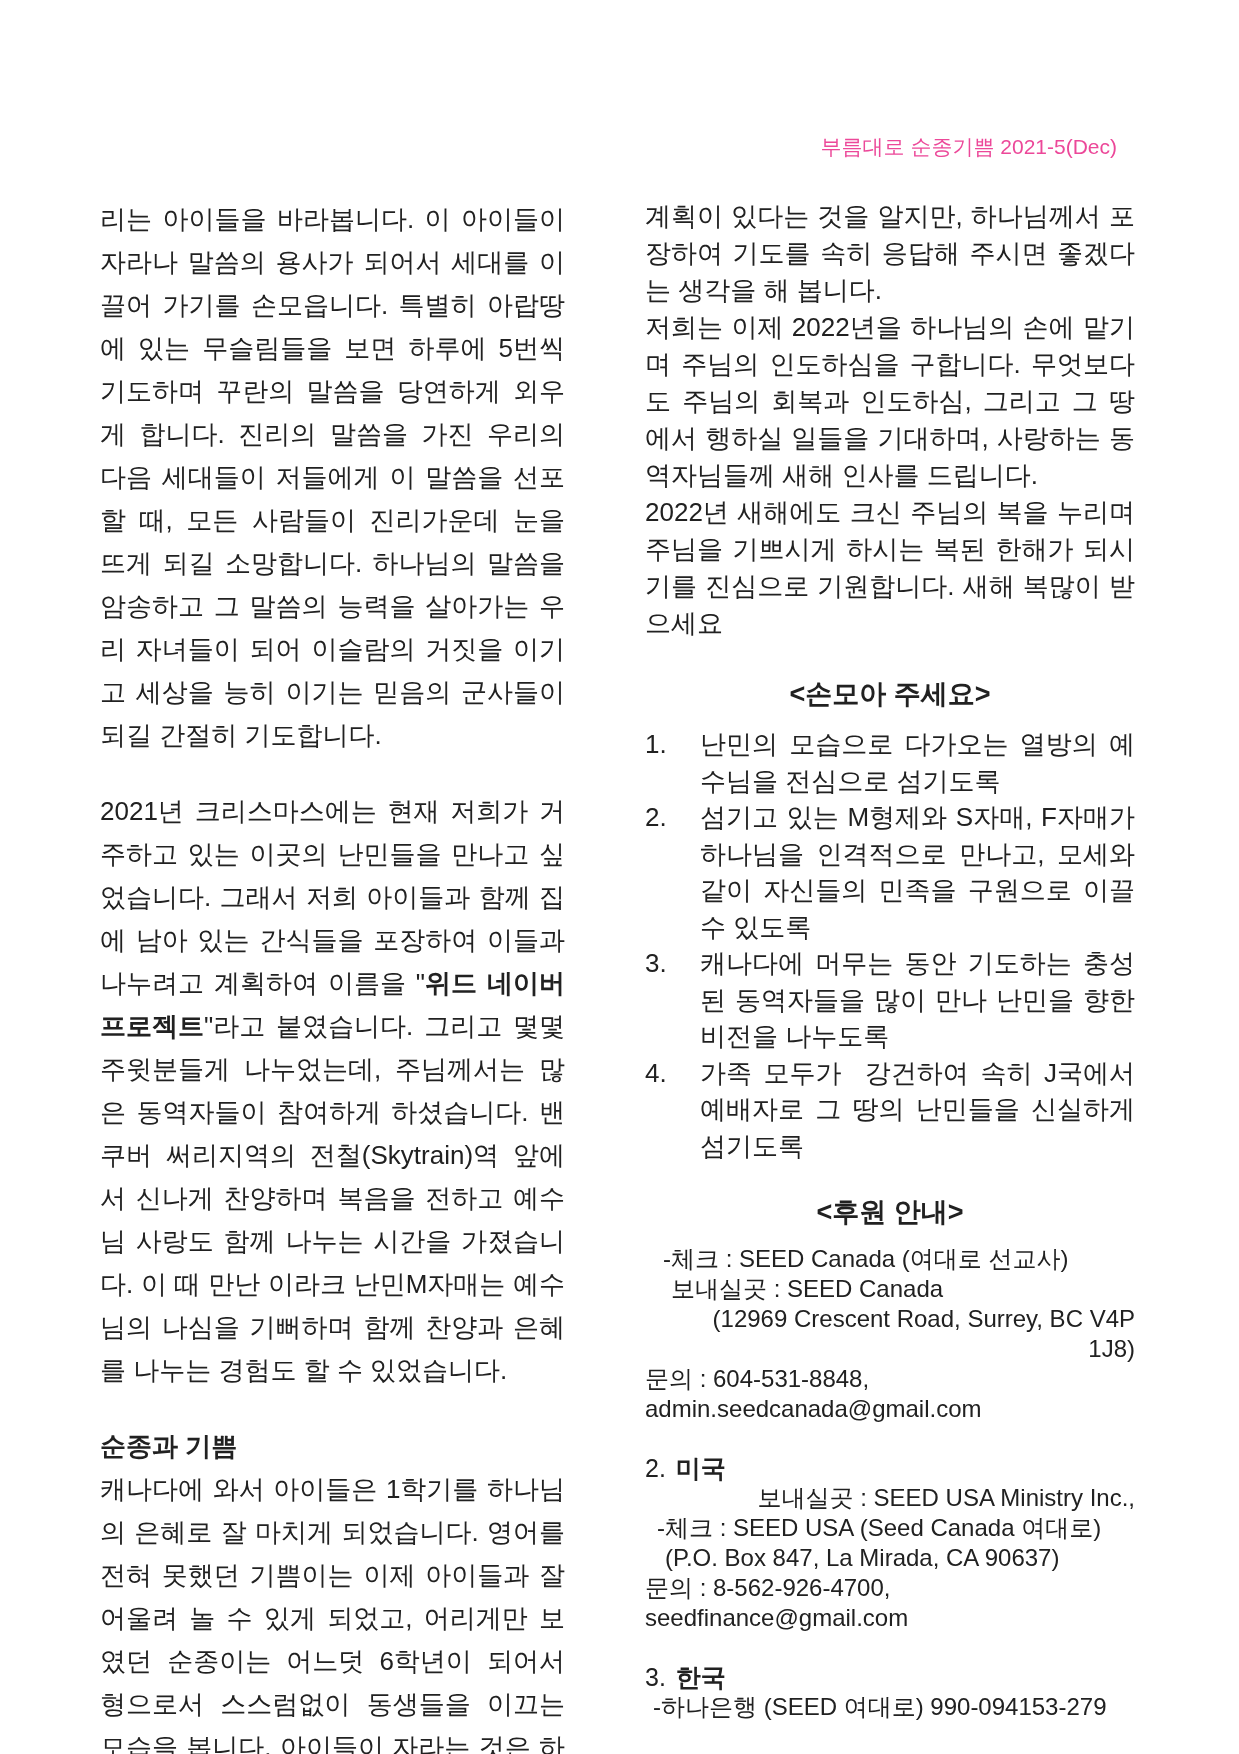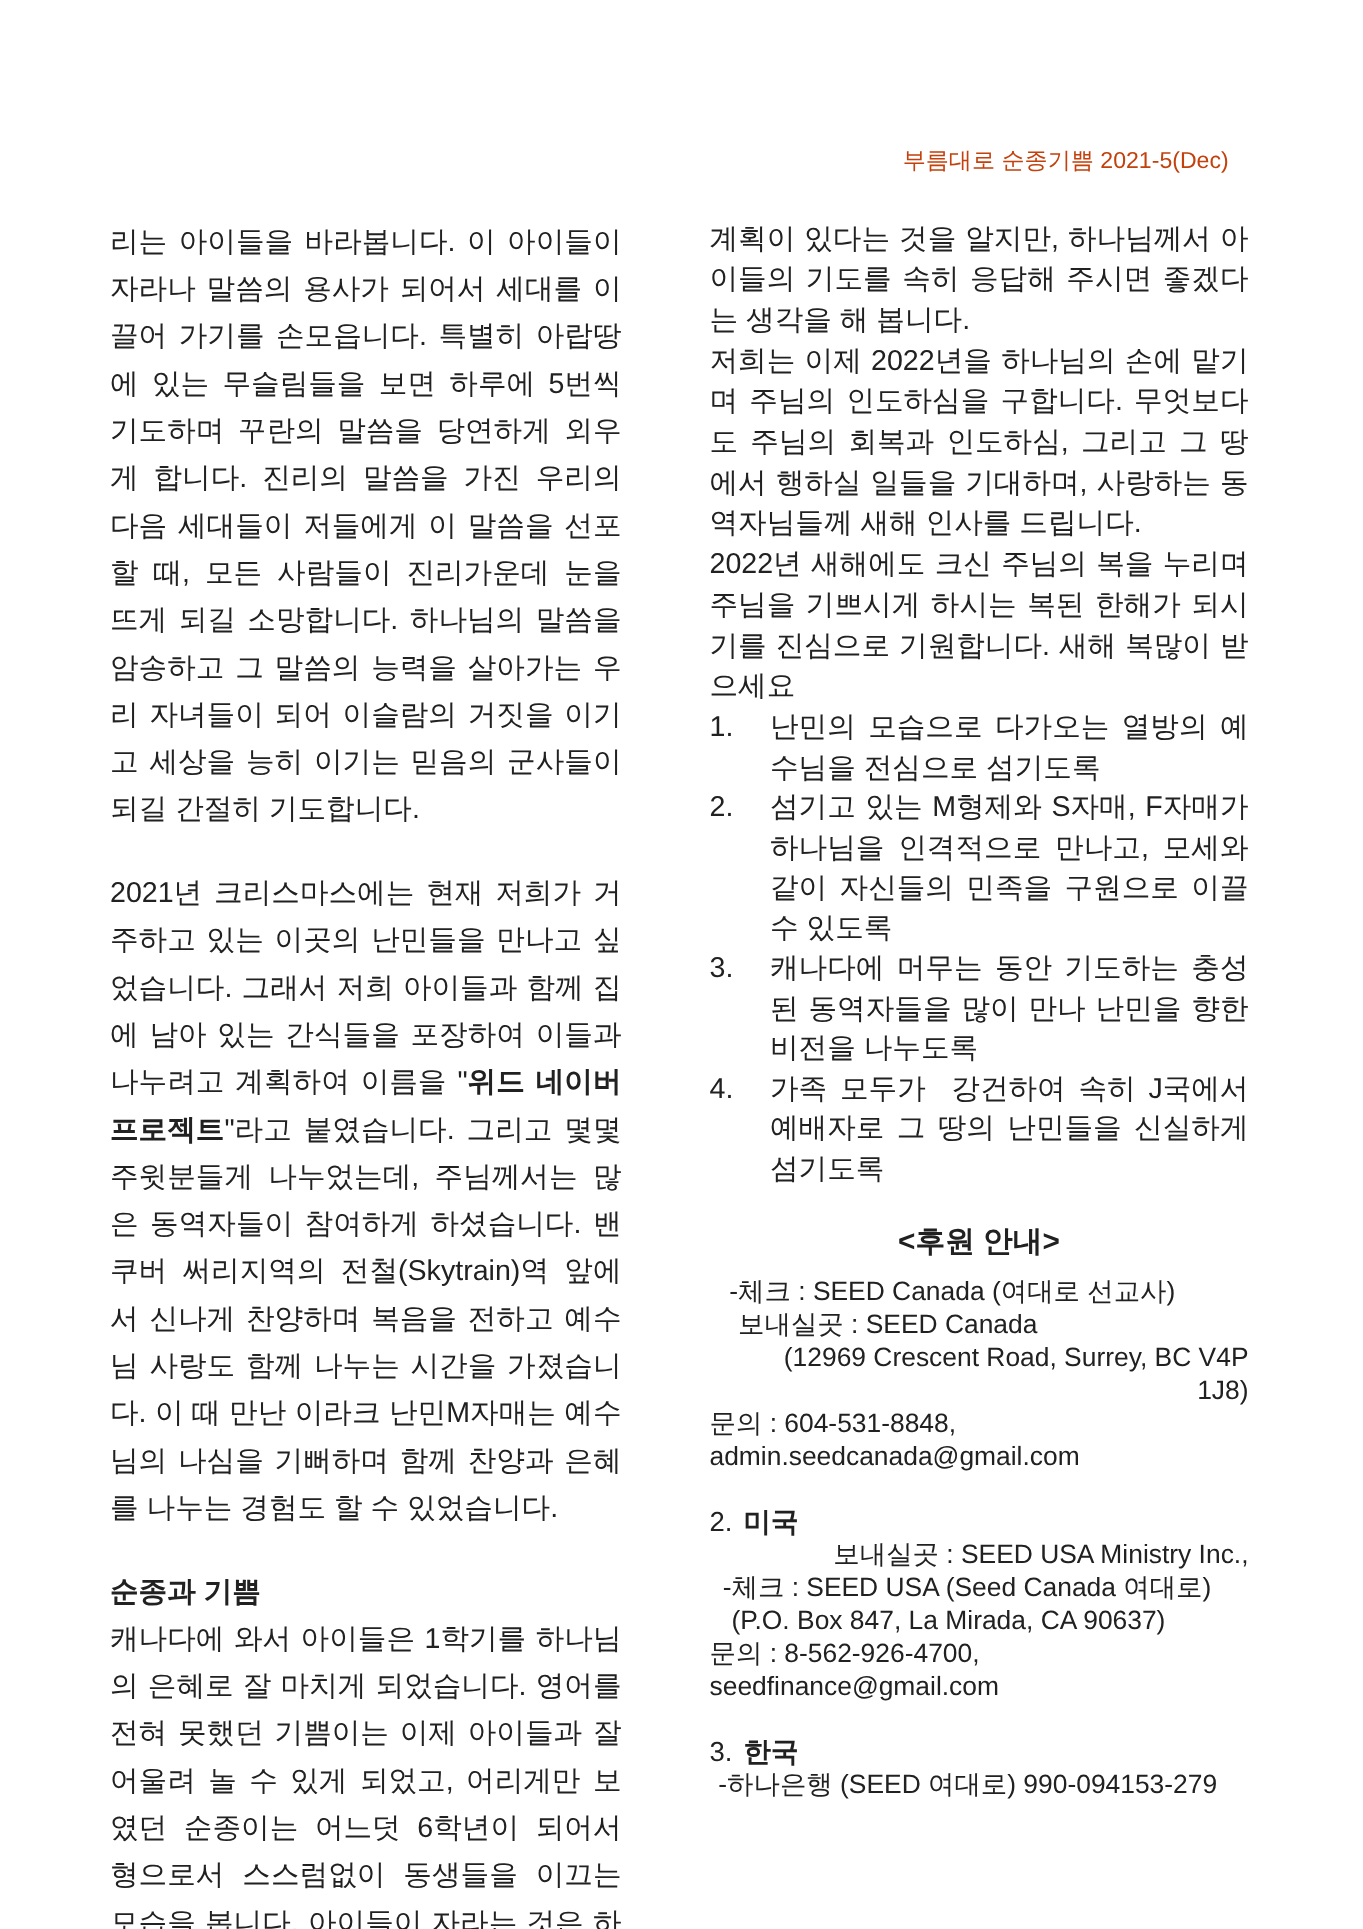--- a/index.html
+++ b/index.html
@@ -19,21 +19,21 @@
     overflow: hidden;
   }
   .header {
     position: absolute;
     top: 133px;
     left: 100px;
     right: 122px;
     text-align: right;
     font-size: 21px;
     line-height: 28px;
-    color: #c2410c;
+    color: #ec4899;
   }
   .columns {
     position: absolute;
     top: 198px;
     left: 100px;
     width: 1035px;
     display: flex;
     gap: 80px;
   }
   .col-left  { width: 465px; flex: 0 0 465px; }
@@ -118,24 +118,25 @@
       <p class="body-p">리는 아이들을 바라봅니다. 이 아이들이 자라나 말씀의 용사가 되어서 세대를 이끌어 가기를 손모읍니다. 특별히 아랍땅에 있는 무슬림들을 보면 하루에 5번씩 기도하며 꾸란의 말씀을 당연하게 외우게 합니다. 진리의 말씀을 가진 우리의 다음 세대들이 저들에게 이 말씀을 선포할 때, 모든 사람들이 진리가운데 눈을 뜨게 되길 소망합니다. 하나님의 말씀을 암송하고 그 말씀의 능력을 살아가는 우리 자녀들이 되어 이슬람의 거짓을 이기고 세상을 능히 이기는 믿음의 군사들이 되길 간절히 기도합니다.</p>
 
       <p class="body-p"><span>2021년 크리스마스에는 현재 저희가 거주하고 있는 이곳의 난민들을 만나고 싶었습니다. 그래서 저희 아이들과 함께 집에 남아 있는 간식들을 포장하여 이들과 나누려고 계획하여 이름을 "</span><span class="bold">위드 네이버 프로젝트</span><span>"라고 붙였습니다. 그리고 몇몇 주윗분들게 나누었는데, 주님께서는 많은 동역자들이 참여하게 하셨습니다. 밴쿠버 써리지역의 전철(Skytrain)역 앞에서 신나게 찬양하며 복음을 전하고 예수님 사랑도 함께 나누는 시간을 가졌습니다. 이 때 만난 이라크 난민M자매는 예수님의 나심을 기뻐하며 함께 찬양과 은혜를 나누는 경험도 할 수 있었습니다.</span></p>
 
       <div class="subheading">순종과 기쁨</div>
 
       <p class="body-p last">캐나다에 와서 아이들은 1학기를 하나님의 은혜로 잘 마치게 되었습니다. 영어를 전혀 못했던 기쁨이는 이제 아이들과 잘 어울려 놀 수 있게 되었고, 어리게만 보였던 순종이는 어느덧 6학년이 되어서 형으로서 스스럼없이 동생들을 이끄는 모습을 봅니다. 아이들이 자라는 것은 하나님의 섭리입니다. 부모를 통해 성장이라는 주님의 일을 보게 하심도 감사드립니다. 매일 가정예배를 드릴 때, 아이들의 기도는 항상 J국에 빨리 돌아가게 해달라고 기도합니다. 예수님이 사셨던 그 땅에서 하나님을 더욱 가깝게 느낄 수 있기에 빨리 가고 싶다는 아이들의 이야기를 들으며, 우리는 저희를 이곳에 머물게 하신 하나님의</p>
     </div>
 
     <div class="col-right">
-      <p class="body-p">계획이 있다는 것을 알지만, 하나님께서 아이들의 기도를 속히 응답해 주시면 좋겠다는 생각을 해 봅니다.</p>
+      <p class="body-p">계획이 있다는 것을 알지만, 하나님께서 포장하여 기도를 속히 응답해 주시면 좋겠다는 생각을 해 봅니다.</p>
       <p class="body-p">저희는 이제 2022년을 하나님의 손에 맡기며 주님의 인도하심을 구합니다. 무엇보다도 주님의 회복과 인도하심, 그리고 그 땅에서 행하실 일들을 기대하며, 사랑하는 동역자님들께 새해 인사를 드립니다.</p>
       <p class="body-p">2022년 새해에도 크신 주님의 복을 누리며 주님을 기쁘시게 하시는 복된 한해가 되시기를 진심으로 기원합니다. 새해 복많이 받으세요</p>
 
+      <div class="center-heading">&lt;손모아 주세요&gt;</div>
 
       <div class="plist">
         <div class="pitem">
           <span class="pnum">1.</span>
           <span class="ptext">난민의 모습으로 다가오는 열방의 예수님을 전심으로 섬기도록</span>
         </div>
         <div class="pitem">
           <span class="pnum">2.</span>
           <span class="ptext">섬기고 있는 M형제와 S자매, F자매가 하나님을 인격적으로 만나고, 모세와 같이 자신들의 민족을 구원으로 이끌 수 있도록</span>
         </div>

